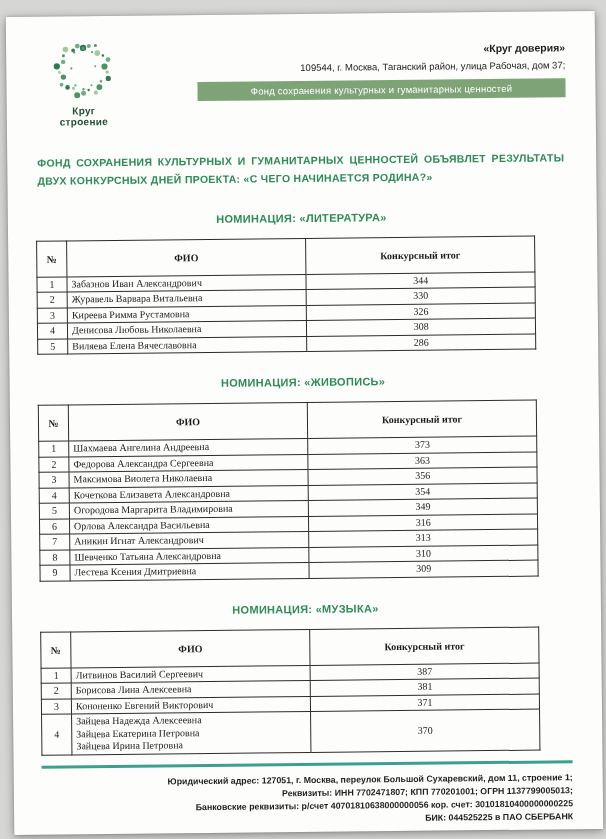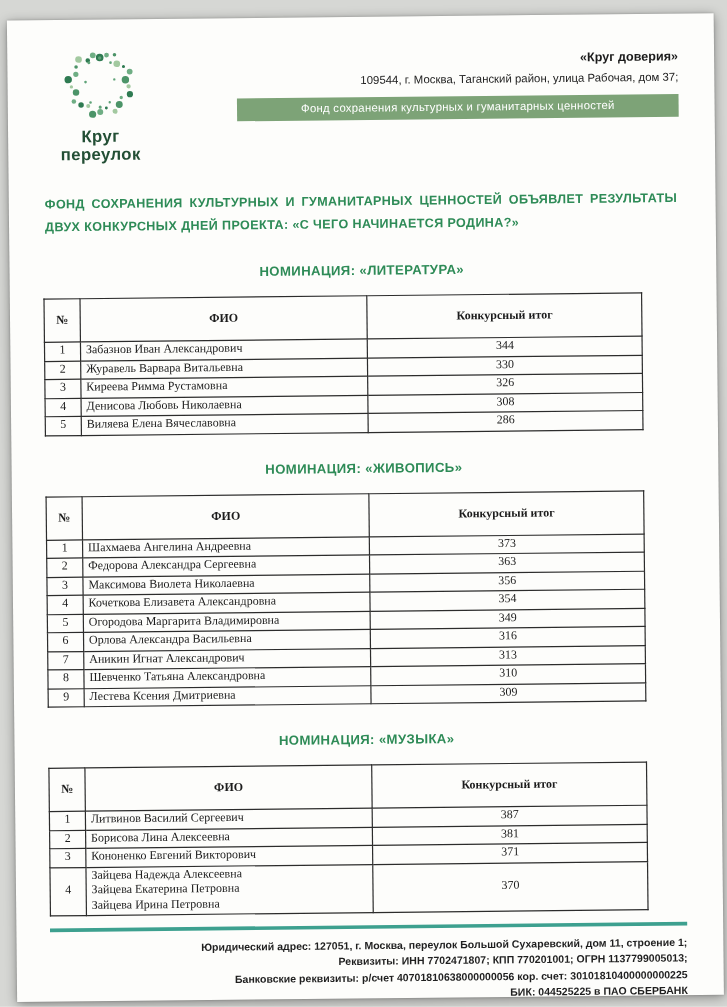--- a/index.html
+++ b/index.html
@@ -25,21 +25,21 @@
     padding:18px 30px 14px 28px;
     display:flex;flex-direction:column;
   }
   
   .doc-header{display:flex;justify-content:space-between;align-items:flex-start;}
   .logo{width:90px;text-align:center;margin-left:4px;}
   .logo svg{display:block;margin:0 auto;}
   .logo-text{
     font-family:"Liberation Sans", sans-serif;
     font-weight:bold;color:var(--logo-dark);
-    font-size:14px;line-height:1.05;letter-spacing:.3px;margin-top:2px;
+    font-size:10px;line-height:1.05;letter-spacing:.3px;margin-top:2px;
   }
   .header-right{width:368px;text-align:right;margin-top:12px;}
   .org-name{
     font-family:"Liberation Sans", sans-serif;font-weight:bold;
     font-size:10.5px;color:#1b1b1b;
   }
   .org-address{
     font-family:"Liberation Sans", sans-serif;
     font-size:9.5px;color:#222;margin-top:6px;
   }
@@ -124,21 +124,21 @@
           <circle cx="44" cy="18" r="1.1" fill="#5fa378"></circle>
           <circle cx="26" cy="18" r="1.2" fill="#5fa378"></circle>
           <circle cx="47" cy="32" r="1" fill="#5fa378"></circle>
           <circle cx="23" cy="34" r="1.1" fill="#5fa378"></circle>
           <circle cx="35" cy="55" r="1.3" fill="#5fa378"></circle>
           <circle cx="43" cy="51" r="1" fill="#5fa378"></circle>
           <circle cx="27" cy="51" r="1.1" fill="#5fa378"></circle>
         </svg>
       <div class="logo-text">
         <div>Круг</div>
-        <div>переулок</div>
+        <div>строение</div>
       </div>
     </div>
     <div class="header-right">
       <div class="org-name">«Круг доверия»</div>
       <div class="org-address">109544, г. Москва, Таганский район, улица Рабочая, дом 37;</div>
       <div class="banner">Фонд сохранения культурных и гуманитарных ценностей</div>
     </div>
   </header>
 
   <div class="rule"></div>

